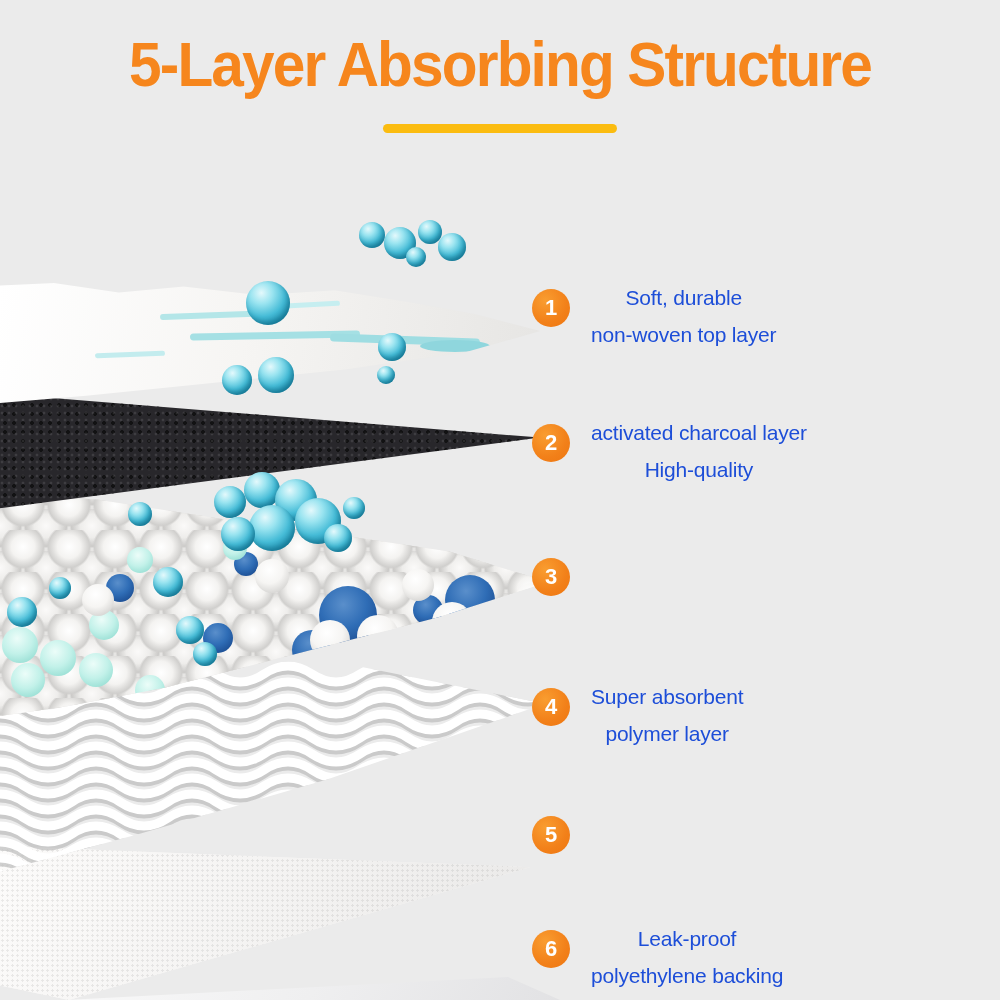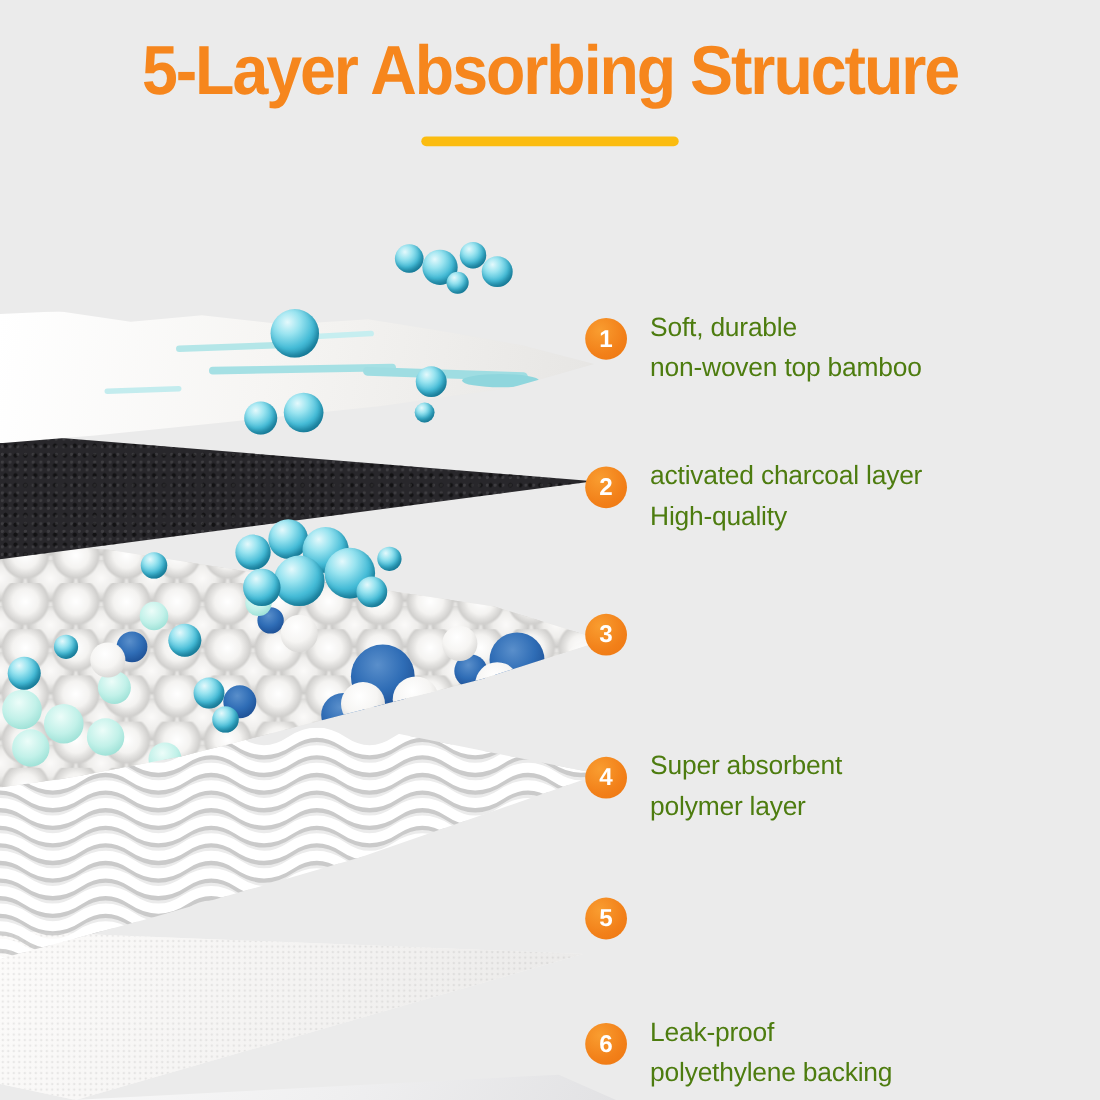--- a/index.html
+++ b/index.html
@@ -53,21 +53,21 @@
   .sheet6{left:40px;top:928px;width:520px;height:72px;z-index:1;
     background:linear-gradient(120deg,#fbfbfb 0%,#efeff0 55%,#e2e2e4 100%);
     clip-path:polygon(5% 100%,90% 68%,100% 100%);}
 
   
   .callout{position:absolute;left:532px;display:flex;align-items:flex-start;z-index:10;}
   .badge{flex:0 0 auto;width:38px;height:38px;margin-top:10px;border-radius:50%;
     background:radial-gradient(circle at 35% 30%,#f99d30 0%,#f28019 60%,#ee7610 100%);
     color:#ffffff;font-size:22px;font-weight:bold;line-height:38px;text-align:center;}
   .lines{margin-left:21px;}
-  .line{font-size:24px;line-height:37px;color:#4d7c0f;letter-spacing:-.2px;white-space:nowrap;}
+  .line{font-size:21px;line-height:37px;color:#1d4ed8;letter-spacing:-.2px;white-space:nowrap;text-align:center;}
   .c1{top:279px}.c2{top:414px}.c3{top:548px}.c4{top:678px}.c5{top:806px}.c6{top:920px}
 </style>
 </head>
 <body>
 
 <div class="stage">
 
   <h1 class="title">5-Layer Absorbing Structure</h1>
   <div class="title-underline"></div>
 
@@ -175,21 +175,21 @@
 
     <div class="layer sheet5"></div>
 
     <div class="layer sheet6"></div>
   </div>
 
   <div class="callout c1">
     <div class="badge">1</div>
     <div class="lines">
       <div class="line">Soft, durable</div>
-      <div class="line">non-woven top bamboo</div>
+      <div class="line">non-woven top layer</div>
     </div>
   </div>
   <div class="callout c2">
     <div class="badge">2</div>
     <div class="lines">
       <div class="line">activated charcoal layer</div>
       <div class="line">High-quality</div>
     </div>
   </div>
   <div class="callout c3">

